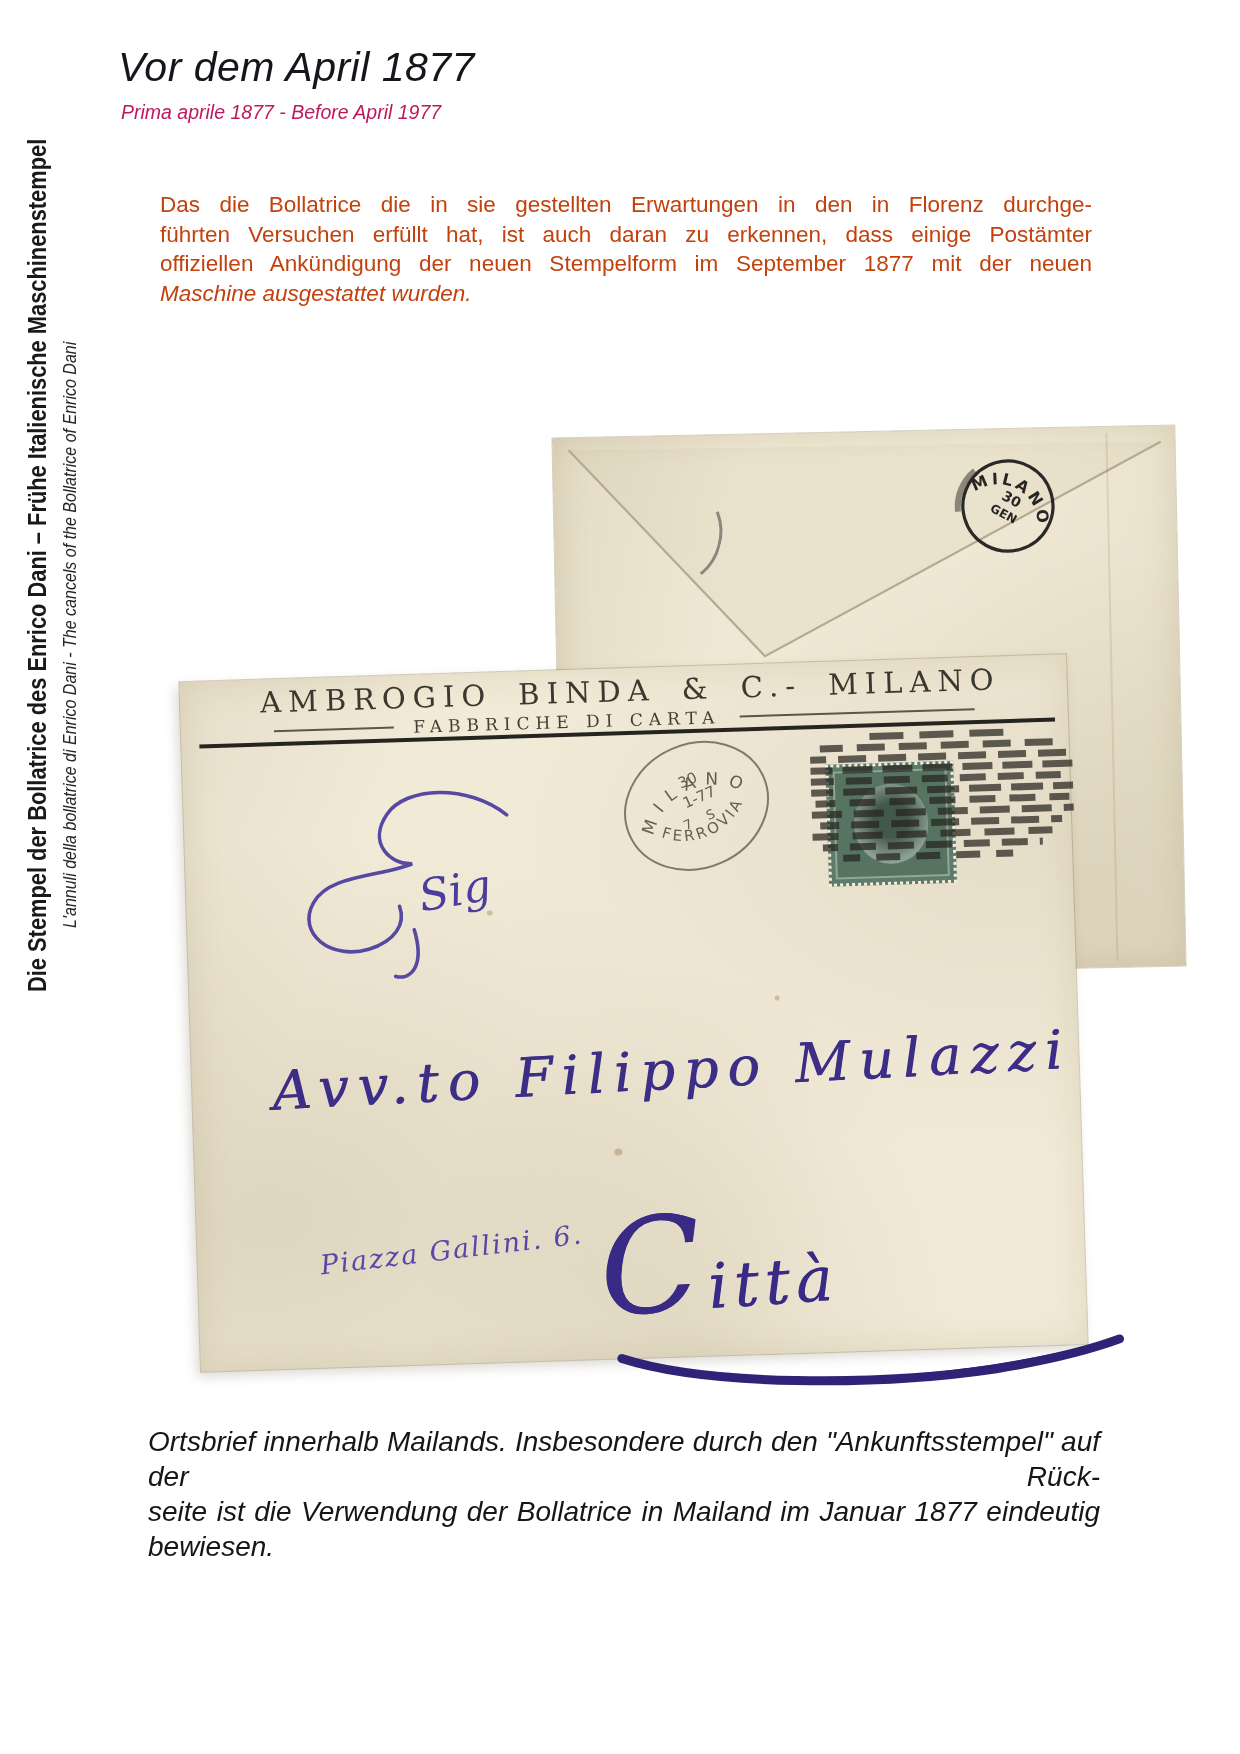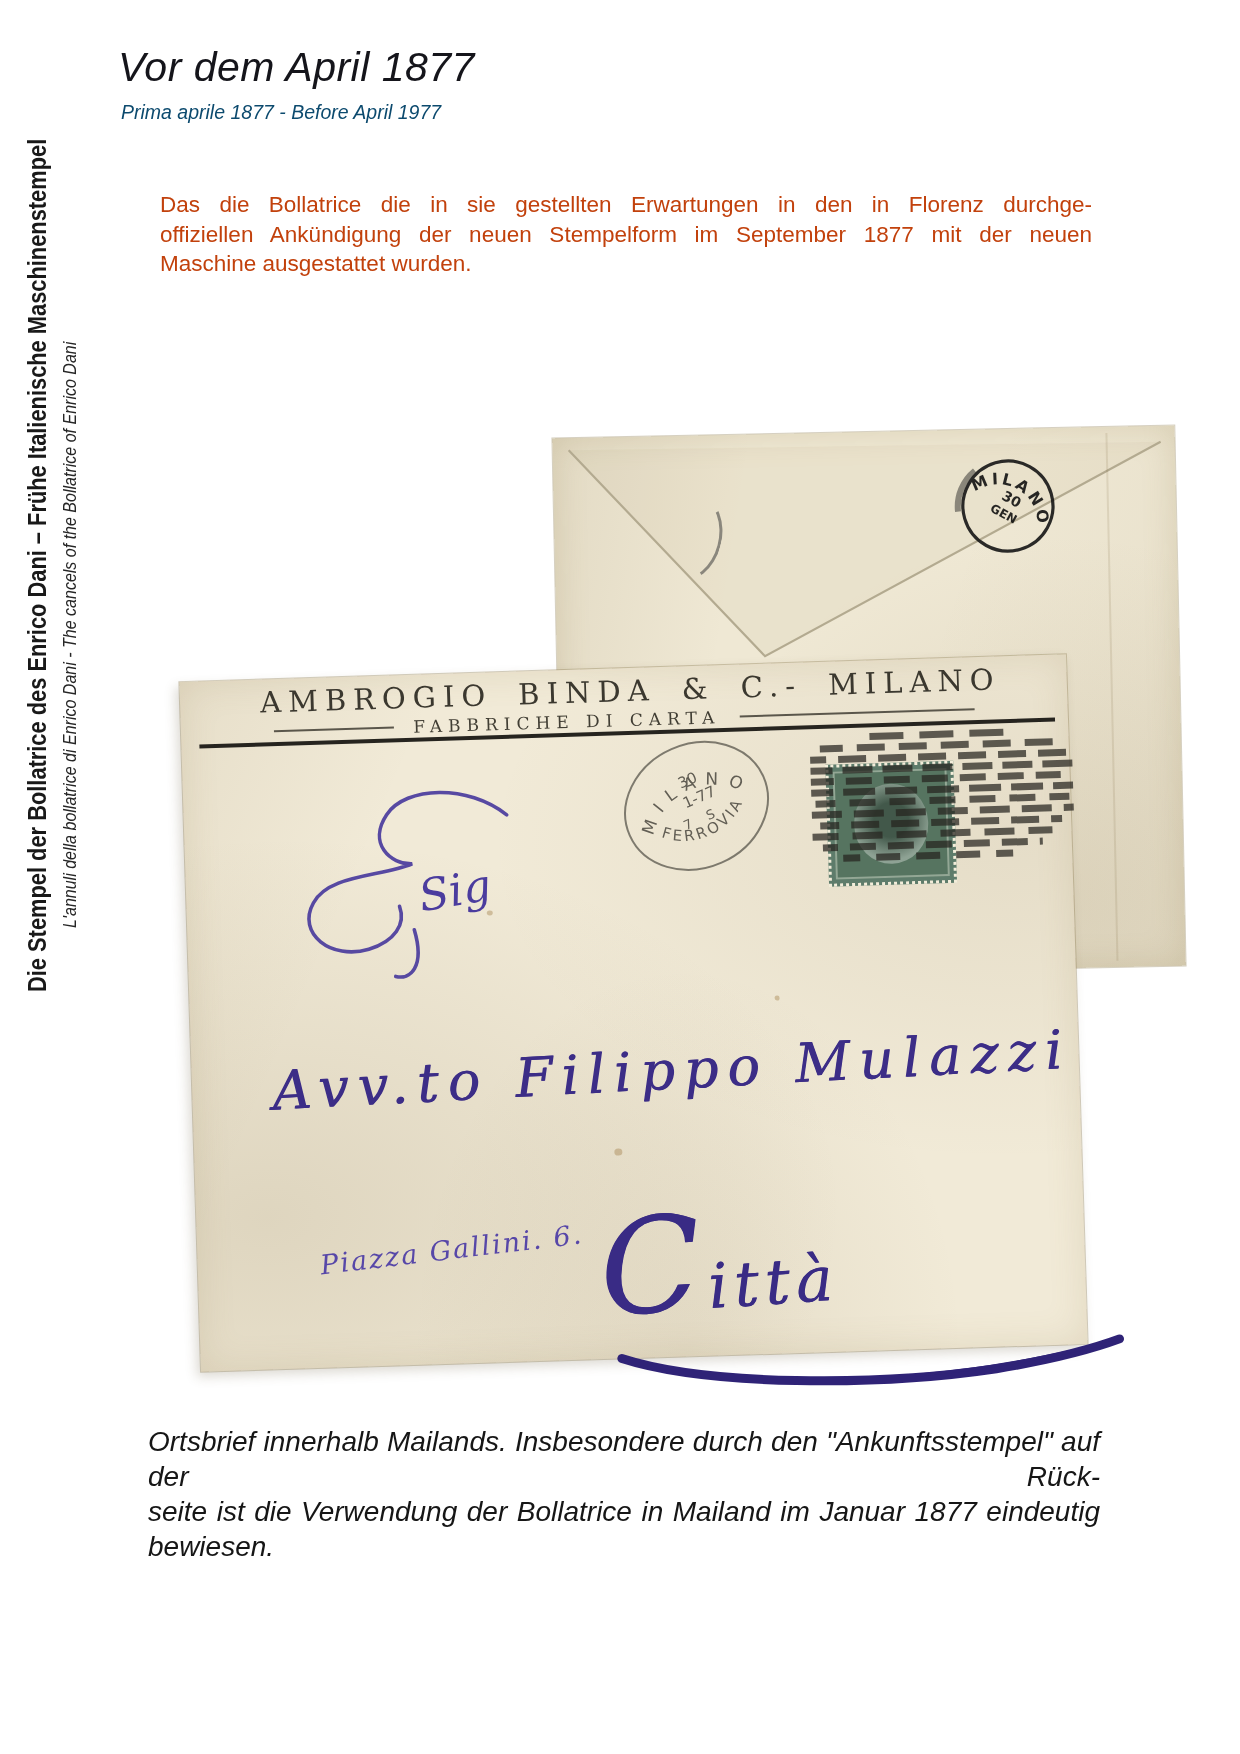--- a/index.html
+++ b/index.html
@@ -10,27 +10,27 @@
   .v-title{position:absolute;left:22px;top:992px;width:1120px;white-space:nowrap;
            transform:rotate(-90deg) scaleX(.84);transform-origin:0 0;
            font-weight:bold;font-size:26px;color:#191919;}
   .v-sub{position:absolute;left:60px;top:928px;width:980px;white-space:nowrap;
          transform:rotate(-90deg) scaleX(.89);transform-origin:0 0;
          font-style:italic;font-size:18px;color:#262626;}
 
   
   .title{position:absolute;left:118px;top:44px;font-size:41px;font-weight:normal;
          font-style:italic;color:#15151b;letter-spacing:.5px;}
-  .subtitle{position:absolute;left:121px;top:101px;font-size:19.5px;font-style:italic;color:#0c4a6e;text-align:center;}
+  .subtitle{position:absolute;left:121px;top:101px;font-size:19.5px;font-style:italic;color:#be185d;text-align:center;}
 
   
   .bodytext{position:absolute;left:160px;top:190px;width:932px;font-size:22.5px;
             line-height:29.5px;color:#c2410c;}
   .jline{text-align:justify;text-align-last:justify;}
-  .jline.last{text-align-last:left;}
+  .jline.last{text-align-last:left;font-style:italic;}
 
   
   .env{position:absolute;box-sizing:border-box;}
   .env-back{left:558px;top:432px;width:622px;height:540px;background:#efe8d4;
             transform:rotate(-1.2deg);z-index:1;
             box-shadow:inset 0 0 34px rgba(140,118,66,.20),0 0 0 1px rgba(148,132,92,.38);}
   .env-back::before{content:"";position:absolute;inset:0;pointer-events:none;background:
      linear-gradient(100deg,rgba(120,100,60,.10),transparent 28%),
      radial-gradient(ellipse at 80% 88%,rgba(130,110,70,.14),transparent 55%),
      linear-gradient(-70deg,rgba(120,100,60,.07),transparent 45%);}
@@ -89,20 +89,21 @@
 <div class="page">
 
   <div class="v-title">Die Stempel der Bollatrice des Enrico Dani – Frühe Italienische Maschinenstempel</div>
   <div class="v-sub">L'annuli della bollatrice di Enrico Dani - The cancels of the Bollatrice of Enrico Dani</div>
 
   <div class="title">Vor dem April 1877</div>
   <div class="subtitle">Prima aprile 1877 - Before April 1977</div>
 
   <div class="bodytext">
     <div class="jline">Das die Bollatrice die in sie gestellten Erwartungen in den in Florenz durchge-</div>
+    <div class="jline">führten Versuchen erfüllt hat, ist auch daran zu erkennen, dass einige Postämter</div>
     <div class="jline">offiziellen Ankündigung der neuen Stempelform im September 1877 mit der neuen</div>
     <div class="jline last">Maschine ausgestattet wurden.</div>
   </div>
 
   <div class="env env-back">
     <svg class="flap-svg" style="left:0;top:0;width:622px;height:540px;" viewBox="0 0 622 540">
       <polygon points="16,12 608,16 208,222" fill="rgba(150,130,85,0.06)"></polygon>
       <polyline points="16,12 208,222 608,16" fill="none" stroke="#b3aa90" stroke-width="2.2" opacity="1"></polyline>
     </svg>
 

